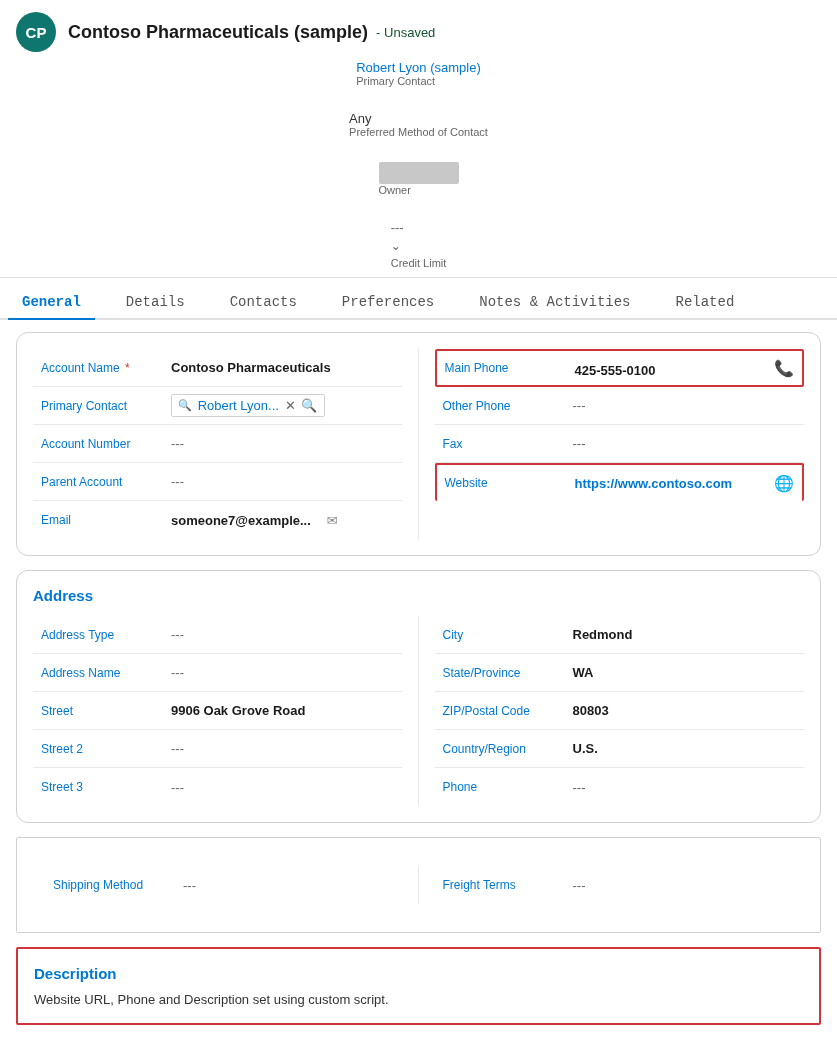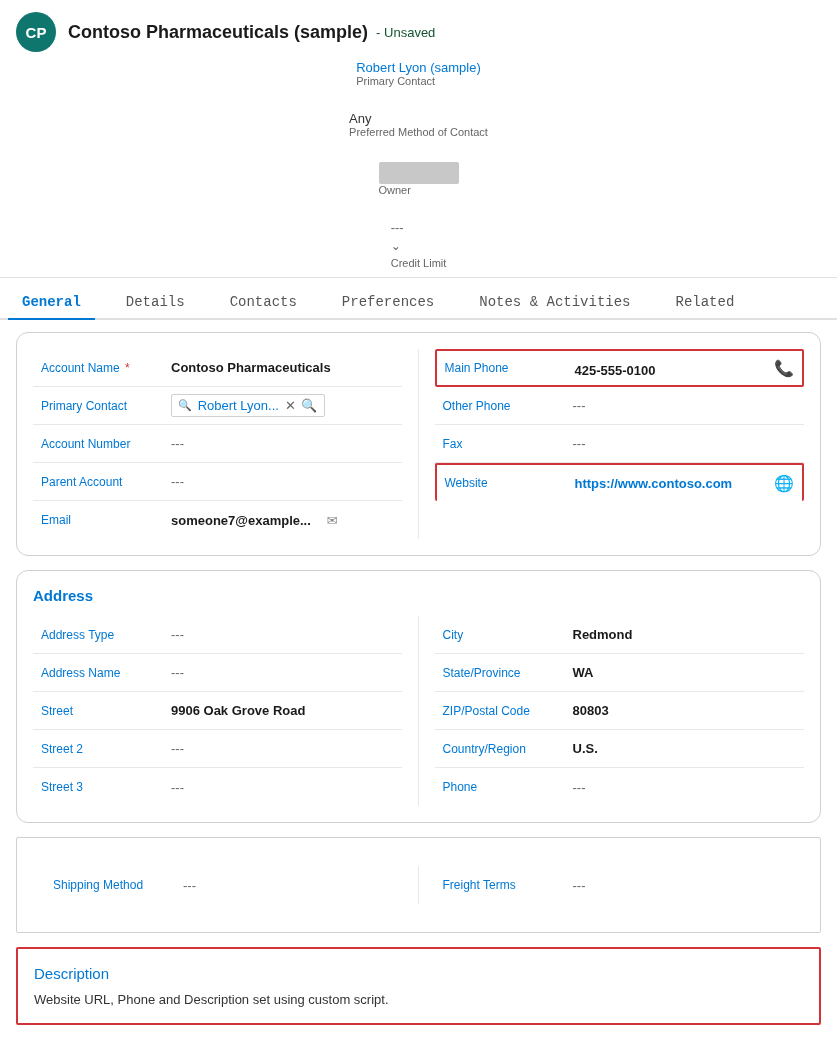--- a/index.html
+++ b/index.html
@@ -250,21 +250,21 @@
     }
     
     .description-section {
       border: 2px solid #d13438;
       border-radius: 2px;
       margin-bottom: 14px;
       padding: 16px;
     }
     .description-title {
       font-size: 15px;
-      font-weight: 400;
+      font-weight: 700;
       color: #0078d4;
       margin-bottom: 10px;
     }
     .description-text {
       font-size: 13px;
       color: #333;
     }
     
     .shipping-section {
       border: 1px solid #d0d0d0;

